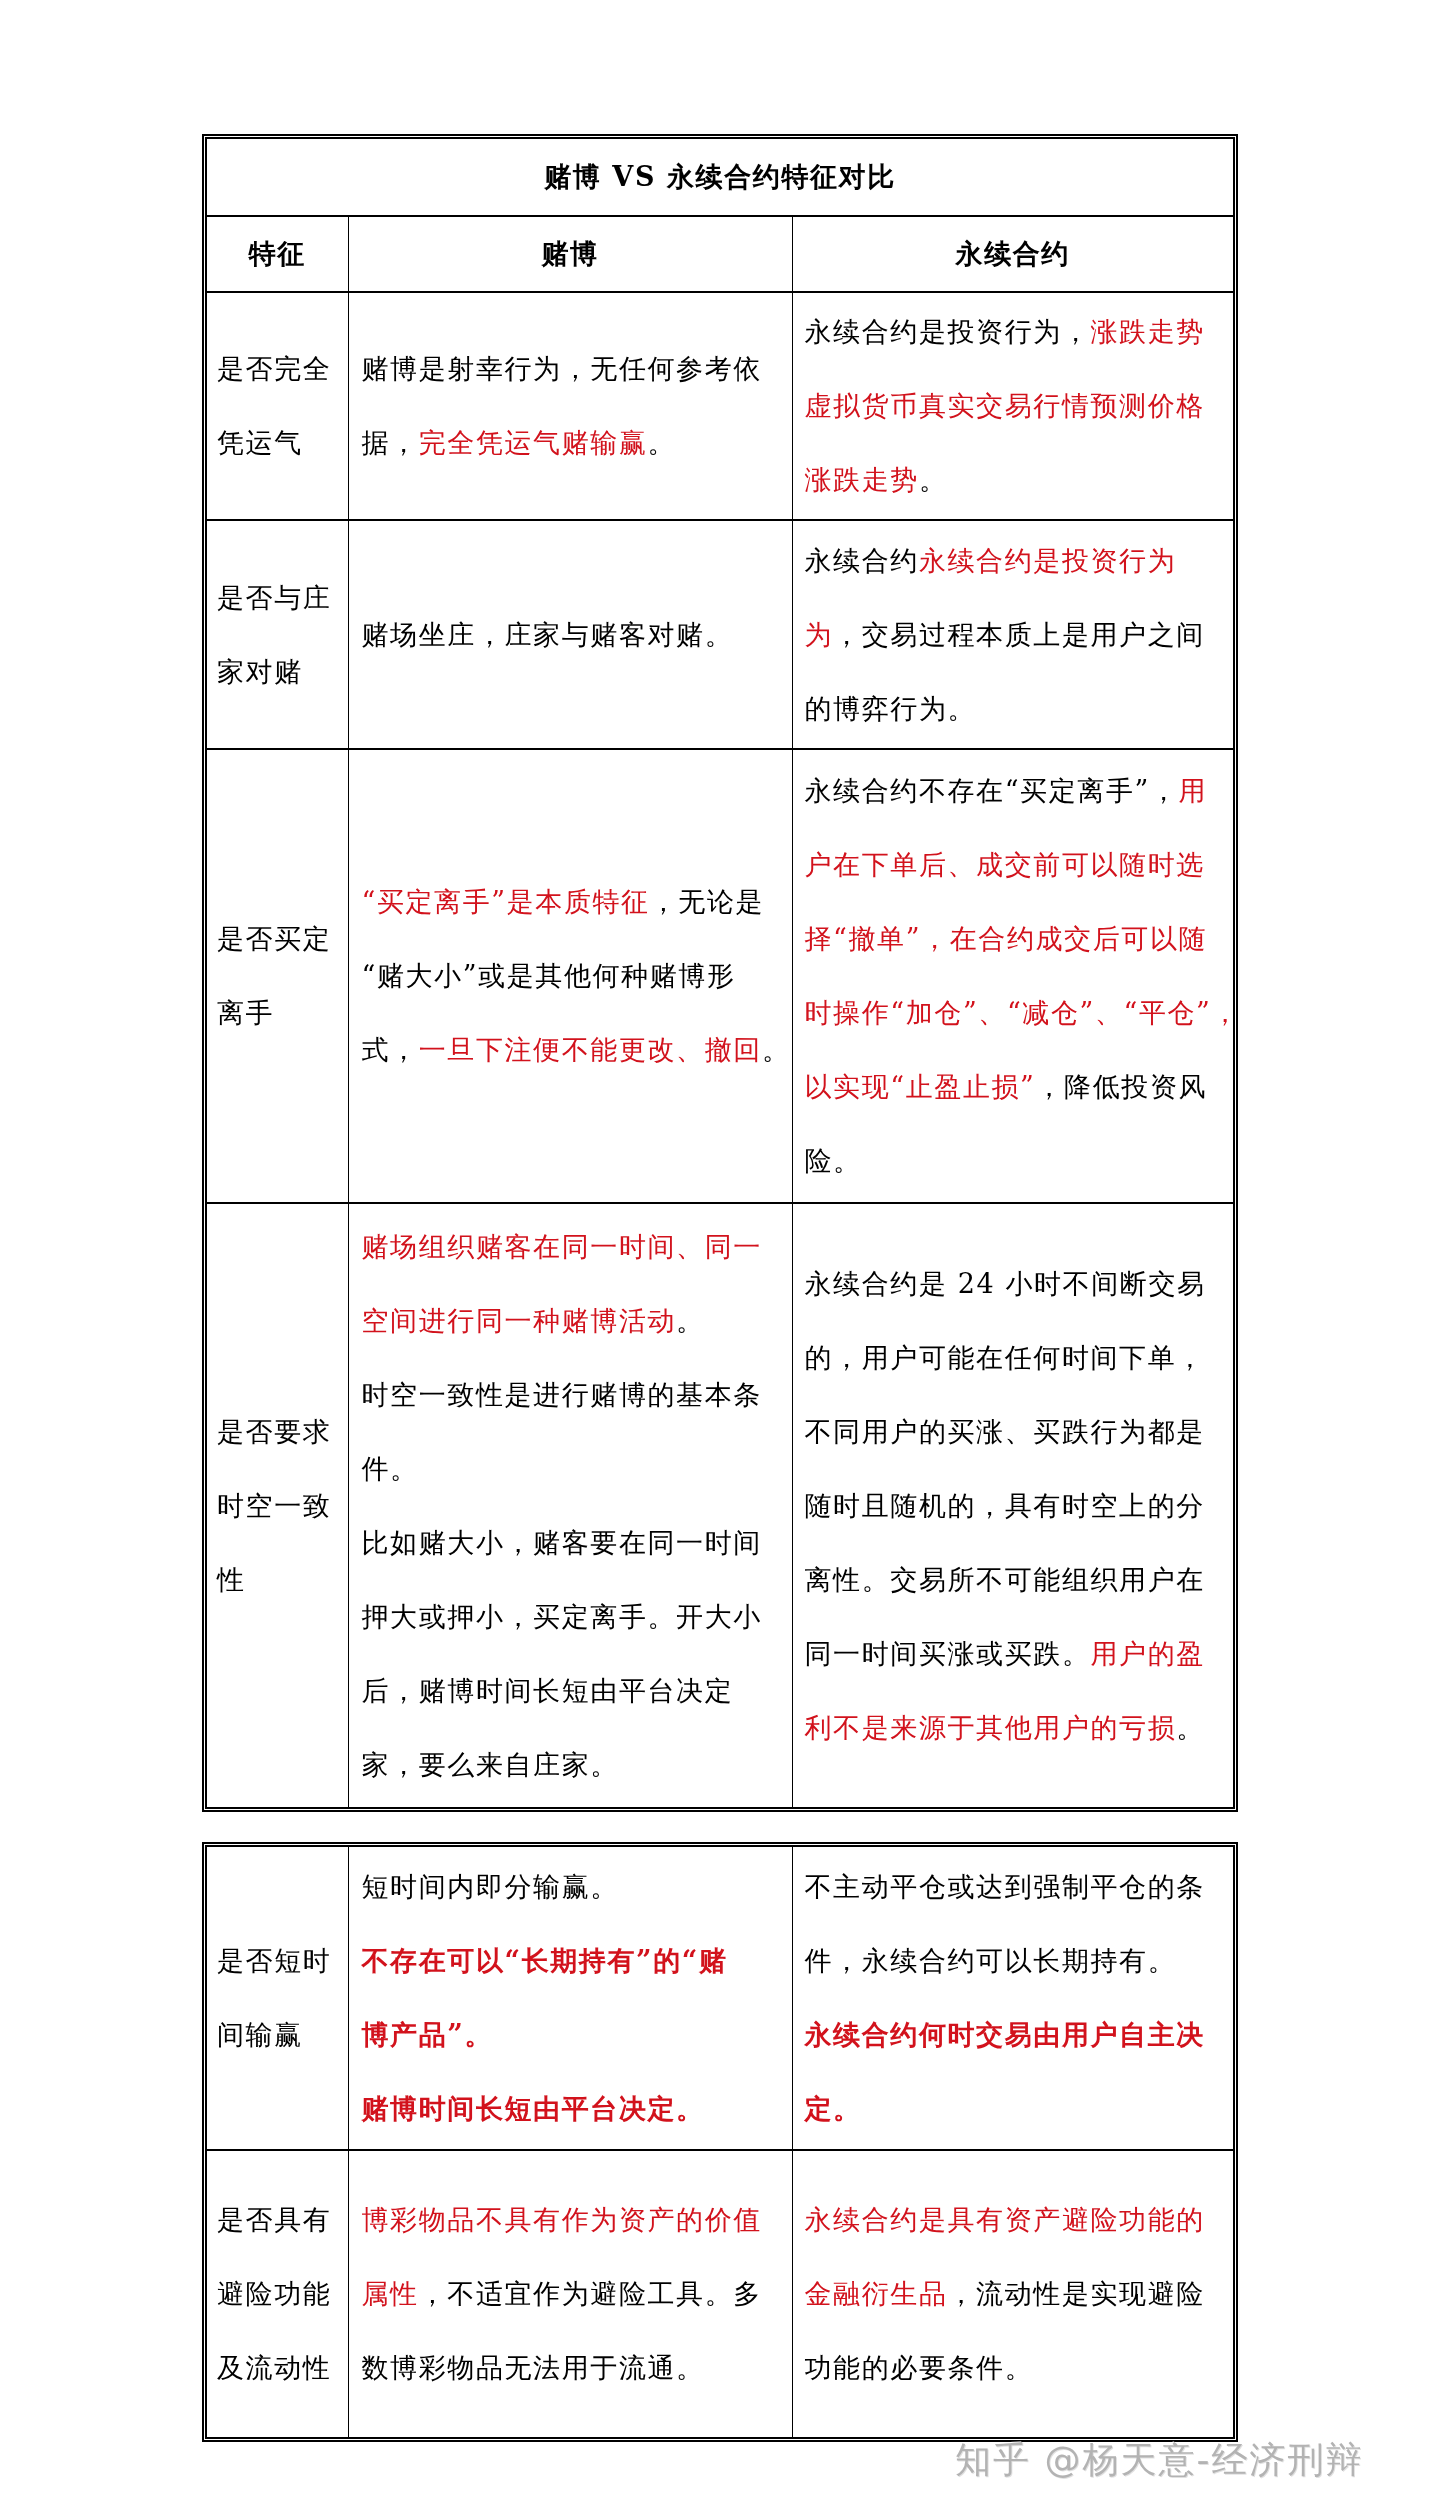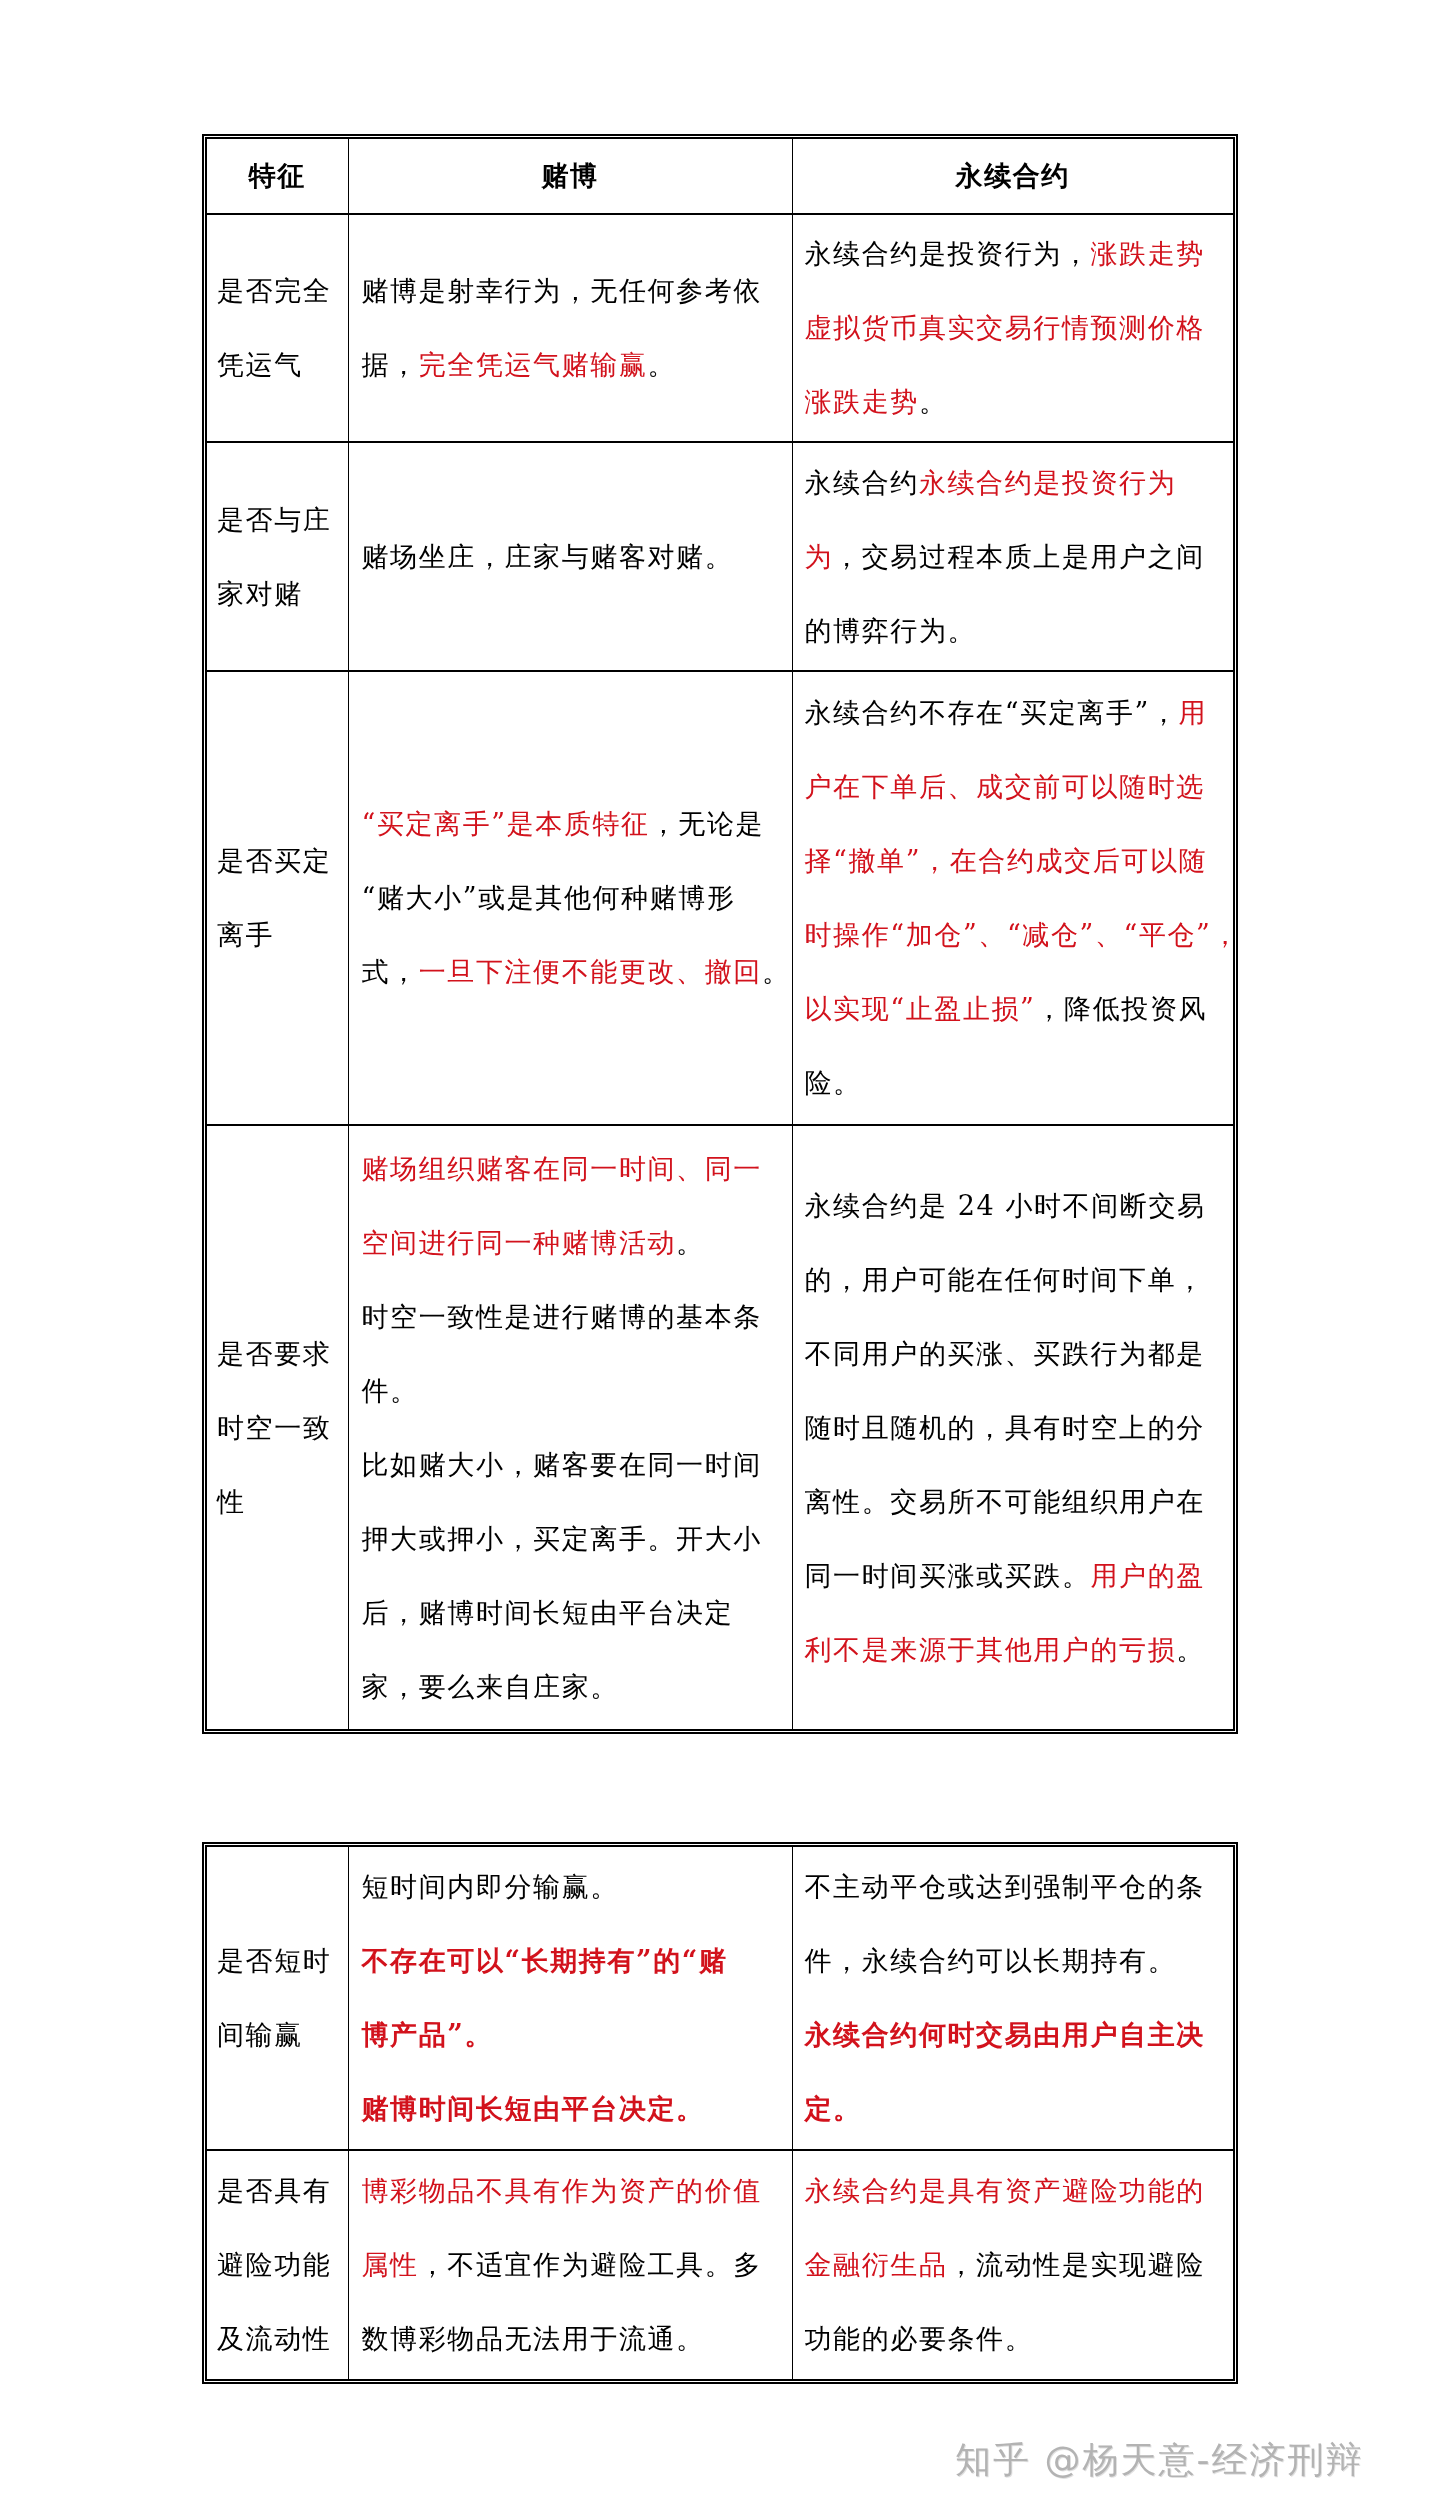--- a/index.html
+++ b/index.html
@@ -32,20 +32,23 @@
 <body>
 
 <div class="tbl" style="top:134px;">
 <table>
   <colgroup>
         <col style="width:141px">
         <col style="width:444px">
         <col style="width:441px">
       </colgroup>
   <tbody>
+        <tr style="height:77px">
+    <td colspan="3" class="title">赌博 VS 永续合约特征对比</td>
+  </tr>
   <tr style="height:64px">
     <th>特征</th>
     <th>赌博</th>
     <th>永续合约</th>
   </tr>
 
   <tr style="height:228px">
     <td class="c1">
       <div class="ln">是否完全</div>
       <div class="ln">凭运气</div>
@@ -147,21 +150,21 @@
       <div class="ln"><span class="seg" data-tone="red-bold">赌博时间长短由平台决定。</span></div>
     </td>
     <td class="c3">
       <div class="ln"><span class="seg" data-tone="black">不主动平仓或达到强制平仓的条</span></div>
       <div class="ln"><span class="seg" data-tone="black">件，永续合约可以长期持有。</span></div>
       <div class="ln"><span class="seg" data-tone="red-bold">永续合约何时交易由用户自主决</span></div>
       <div class="ln"><span class="seg" data-tone="red-bold">定。</span></div>
     </td>
   </tr>
 
-  <tr style="height:229px">
+  <tr style="height:287px">
     <td class="c1">
       <div class="ln">是否具有</div>
       <div class="ln">避险功能</div>
       <div class="ln">及流动性</div>
     </td>
     <td class="c2">
       <div class="ln"><span class="seg" data-tone="red">博彩物品不具有作为资产的价值</span></div>
       <div class="ln"><span class="seg" data-tone="red">属性</span><span class="seg" data-tone="black">，不适宜作为避险工具。多</span></div>
       <div class="ln"><span class="seg" data-tone="black">数博彩物品无法用于流通。</span></div>
     </td>

